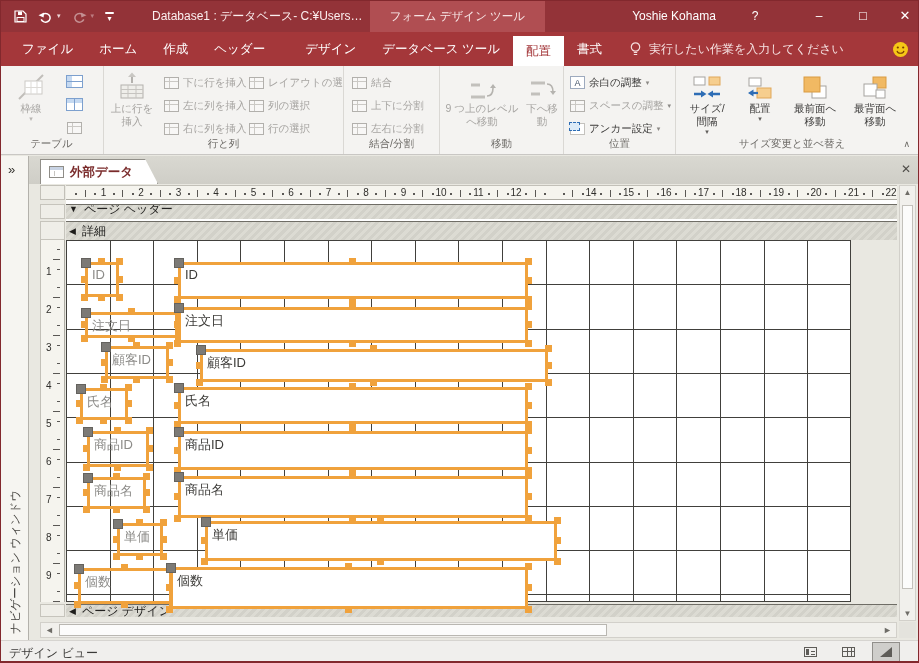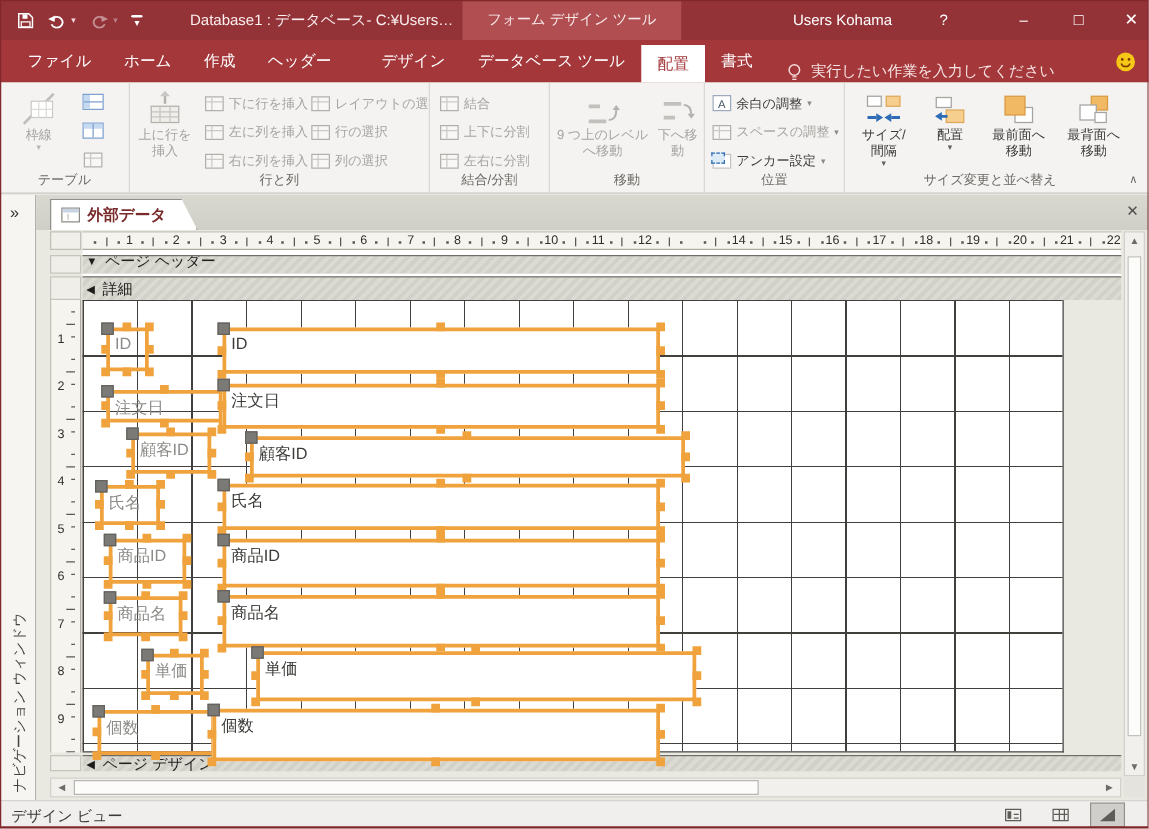--- a/index.html
+++ b/index.html
@@ -14,21 +14,21 @@
   .qmore{display:inline-block;text-align:center;font-size:8px;color:#fff;line-height:5px}
   .qmore i{display:block;width:9px;height:2px;background:#fff;margin:0 auto 2px;border-radius:1px}
   .dis{opacity:.45}
   .tb-title{position:absolute;left:152px;top:0;line-height:32px;font-size:12px;color:#FBEFEF;white-space:nowrap}
   .ctx-head{position:absolute;left:370px;width:175px;top:0;height:32px;background:#B04E52;text-align:center;line-height:32px;font-size:11.5px;color:#F8E8E8;white-space:nowrap}
   .tb-user{position:absolute;left:618px;width:112px;text-align:center;line-height:32px;font-size:12px}
   .tb-btn{position:absolute;top:0;width:26px;text-align:center;line-height:32px;font-size:12px;color:#fff}
   .tb-help{left:742px}.tb-min{left:806px}.tb-max{left:850px;font-size:13px}.tb-close{left:892px;font-size:13px}
 
   
-  .tabrow{position:absolute;top:32px;left:0;right:0;height:34px;background:#A4373A;display:flex;align-items:flex-end;color:#fff}
+  .tabrow{position:absolute;top:32px;left:0;right:0;height:34px;background:#A4373A;display:flex;align-items:center;color:#fff}
   .rtab{line-height:34px;padding:0 13px;font-size:12.5px;white-space:nowrap}
   .rtab.file{margin-left:9px}
   .rtab.active{background:#fff;color:#A4373A;height:30px;align-self:flex-end;line-height:30px}
   .tellme{display:flex;align-items:center;gap:7px;margin-left:14px;font-size:12px;color:#F6E3E3;white-space:nowrap}
   .smiley{margin-left:auto;margin-right:10px;align-self:center;display:flex}
 
   
   .ribbon{position:absolute;top:66px;left:0;right:0;height:89px;background:#F4F3F1;border-bottom:1px solid #C9C7C4;display:flex}
   .grp{position:relative;height:100%;border-right:1px solid #DAD8D4;overflow:hidden;flex:none}
   .glabel{position:absolute;bottom:3px;left:0;right:0;text-align:center;font-size:10.5px;color:#6B6965;white-space:nowrap}
@@ -150,21 +150,21 @@
               <path d="M4 5 A4.6 4.3 0 1 1 3.2 9.4" fill="none" stroke="#fff" stroke-width="1.5"></path>
               <path d="M0.5 5.2 L6.2 2.4 L5.6 7.6 Z" fill="#fff"></path>
             </g>
           </svg>
       </span>
         <span class="car dis">▾</span>
       <span class="qmore"><i></i><span>▾</span></span>
     </div>
     <div class="tb-title">Database1 : データベース- C:¥Users…</div>
     <div class="ctx-head">フォーム デザイン ツール</div>
-    <div class="tb-user tb-btn" style="width:112px">Users Kohama</div>
+    <div class="tb-user tb-btn" style="width:112px">Yoshie Kohama</div>
     <div class="tb-btn tb-help">?</div>
     <div class="tb-btn tb-min">–</div>
     <div class="tb-btn tb-max">□</div>
     <div class="tb-btn tb-close">✕</div>
   </div>
 
   <div class="tabrow">
     <div class="rtab file">ファイル</div>
     <div class="rtab">ホーム</div>
     <div class="rtab">作成</div>
@@ -247,25 +247,25 @@
             <span>右に列を挿入</span>
           </div>
       </div>
       <div class="scol" style="left:143px">
         <div class="sbtn disabled">
             <span class="ico"></span>
             <span>レイアウトの選択</span>
           </div>
         <div class="sbtn disabled">
             <span class="ico"></span>
+            <span>列の選択</span>
+          </div>
+        <div class="sbtn disabled">
+            <span class="ico"></span>
             <span>行の選択</span>
-          </div>
-        <div class="sbtn disabled">
-            <span class="ico"></span>
-            <span>列の選択</span>
           </div>
       </div>
       <div class="glabel">行と列</div>
     </div>
 
     <div class="grp" style="width:96px">
       <div class="scol" style="left:6px">
         <div class="sbtn disabled">
             <span class="ico"></span>
             <span>結合</span>

